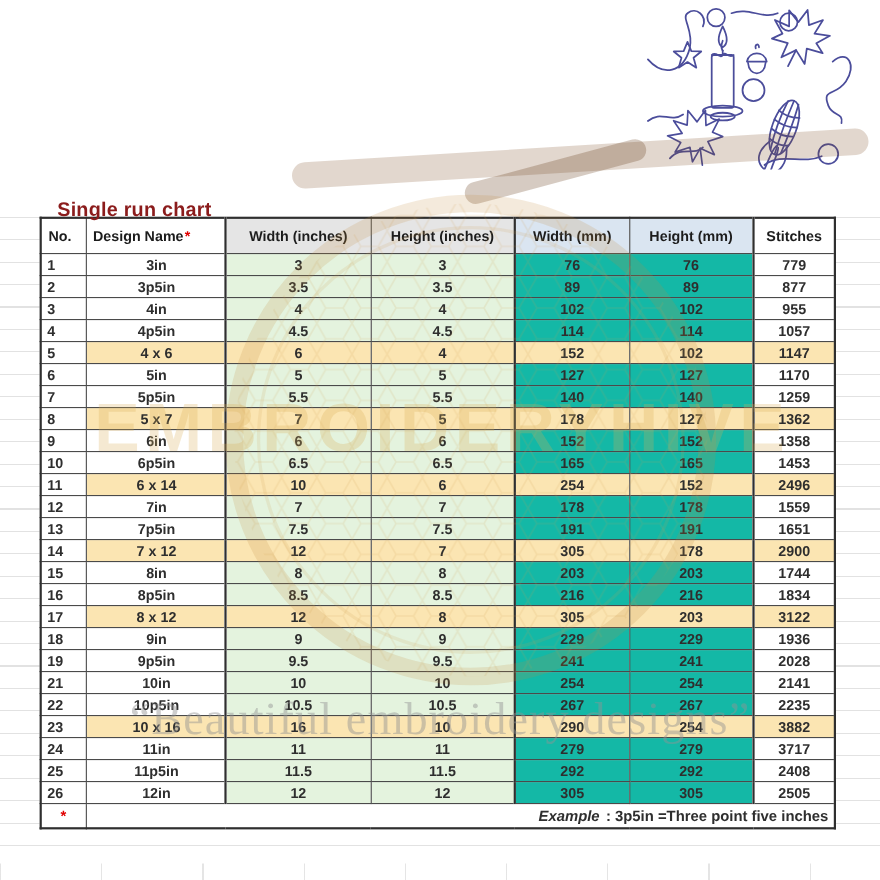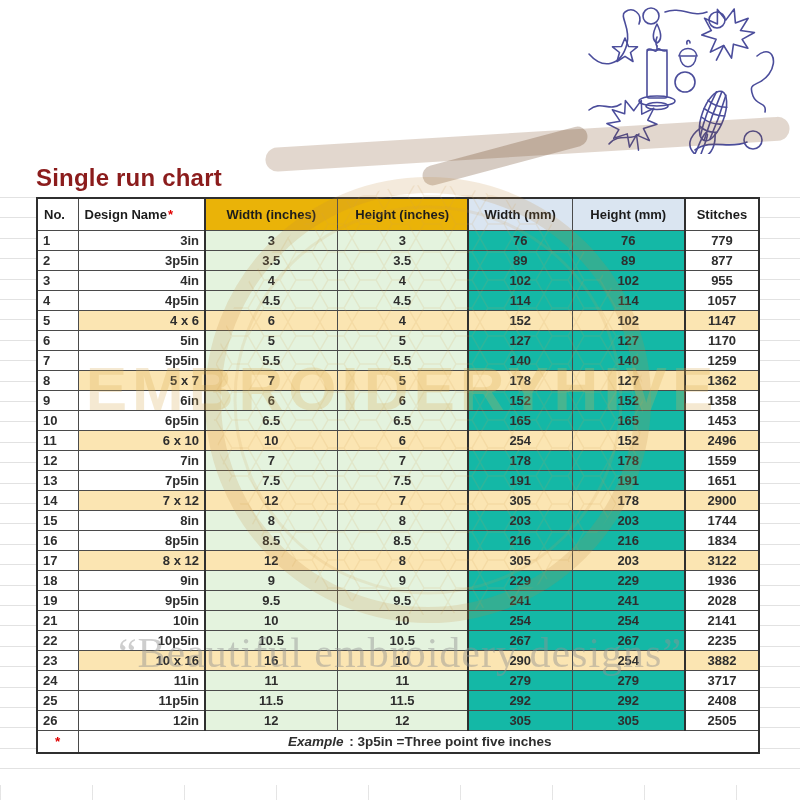--- a/index.html
+++ b/index.html
@@ -15,22 +15,22 @@
       rgba(110,110,110,.20) 0px, rgba(110,110,110,.20) 1px,
       transparent 1px, transparent 20.4px);
   }
   .gridcols{
     position:absolute;left:0;right:0;top:785px;height:15px;z-index:0;
     background:repeating-linear-gradient(to right,
       rgba(110,110,110,.18) 0px, rgba(110,110,110,.18) 1px,
       transparent 1px, transparent 92px);
   }
   .title{
-    position:absolute;left:36px;top:164px;margin:0;z-index:2;
-    font-size:24px;font-weight:bold;color:#8b1c1c;letter-spacing:.2px;
+    position:absolute;left:36px;top:164px;margin:16px;z-index:2;
+    font-size:18px;font-weight:bold;color:#8b1c1c;letter-spacing:.2px;
   }
   .illus{position:absolute;top:4px;right:5px;z-index:2;}
 
   table.chart{
     position:absolute;left:36px;top:197px;width:722px;z-index:1;
     border-collapse:collapse;table-layout:fixed;background:#fff;
     border:2px solid #2f2f2f;
   }
   .chart th,.chart td{
     border:1px solid #4a4a4a;overflow:hidden;white-space:nowrap;
@@ -39,31 +39,31 @@
   .chart th{
     height:31px;font-size:13px;font-weight:bold;text-align:center;
     padding:0 3px;background:#fff;color:#1c1c1c;
   }
   .chart td{
     height:19px;font-size:13px;font-weight:600;text-align:center;
     padding:0 5px;line-height:1;
   }
   .chart th.h-left{text-align:left;padding-left:6px;}
   .chart td.no{text-align:left;background:#fff;padding-left:5px;}
-  .chart td.name{text-align:right;padding-left:7px;}
-  .chart th.bg-g{background:#eab308;}
+  .chart td.name{text-align:center;padding-left:7px;}
+  .chart th.bg-g{background:#e5e5e5;}
   .chart td.bg-g{background:#e4f3de;}
   .chart th.bg-b{background:#dae5f1;}
   .chart td.bg-b{background:#14b8a6;}
   .chart .gl{border-left:2px solid #2f2f2f;}
   .chart tr.row-hl td.name,.chart tr.row-hl td.bg-g,
   .chart tr.row-hl td.bg-b,.chart tr.row-hl td.st{background:#fbe5b2;}
   .chart tr.footer td{height:21px;background:#fff;font-size:13.5px;}
   .chart td.fmark{color:#e00000;font-weight:bold;text-align:center;font-size:14px;}
-  .chart td.example{text-align:center;padding-left:8px;margin-left:18px;}
+  .chart td.example{text-align:right;padding-left:8px;margin-left:18px;}
   .chart td.example i{font-style:italic;margin-right:2px;}
   .req{color:#e00000;font-weight:bold;margin-left:1px;}
 
   svg.watermark{position:absolute;left:0;top:0;z-index:5;pointer-events:none;}
 </style>
 </head>
 <body>
 
 <div class="gridlines"></div>
 <div class="gridcols"></div>
@@ -248,21 +248,21 @@
         <td class="no">10</td>
         <td class="name">6p5in</td>
         <td class="bg-g gl">6.5</td>
         <td class="bg-g">6.5</td>
         <td class="bg-b gl">165</td>
         <td class="bg-b">165</td>
         <td class="st gl">1453</td>
       </tr>
       <tr class="row-hl">
         <td class="no">11</td>
-        <td class="name">6 x 10</td>
+        <td class="name">6 x 14</td>
         <td class="bg-g gl">10</td>
         <td class="bg-g">6</td>
         <td class="bg-b gl">254</td>
         <td class="bg-b">152</td>
         <td class="st gl">2496</td>
       </tr>
       <tr>
         <td class="no">12</td>
         <td class="name">7in</td>
         <td class="bg-g gl">7</td>

